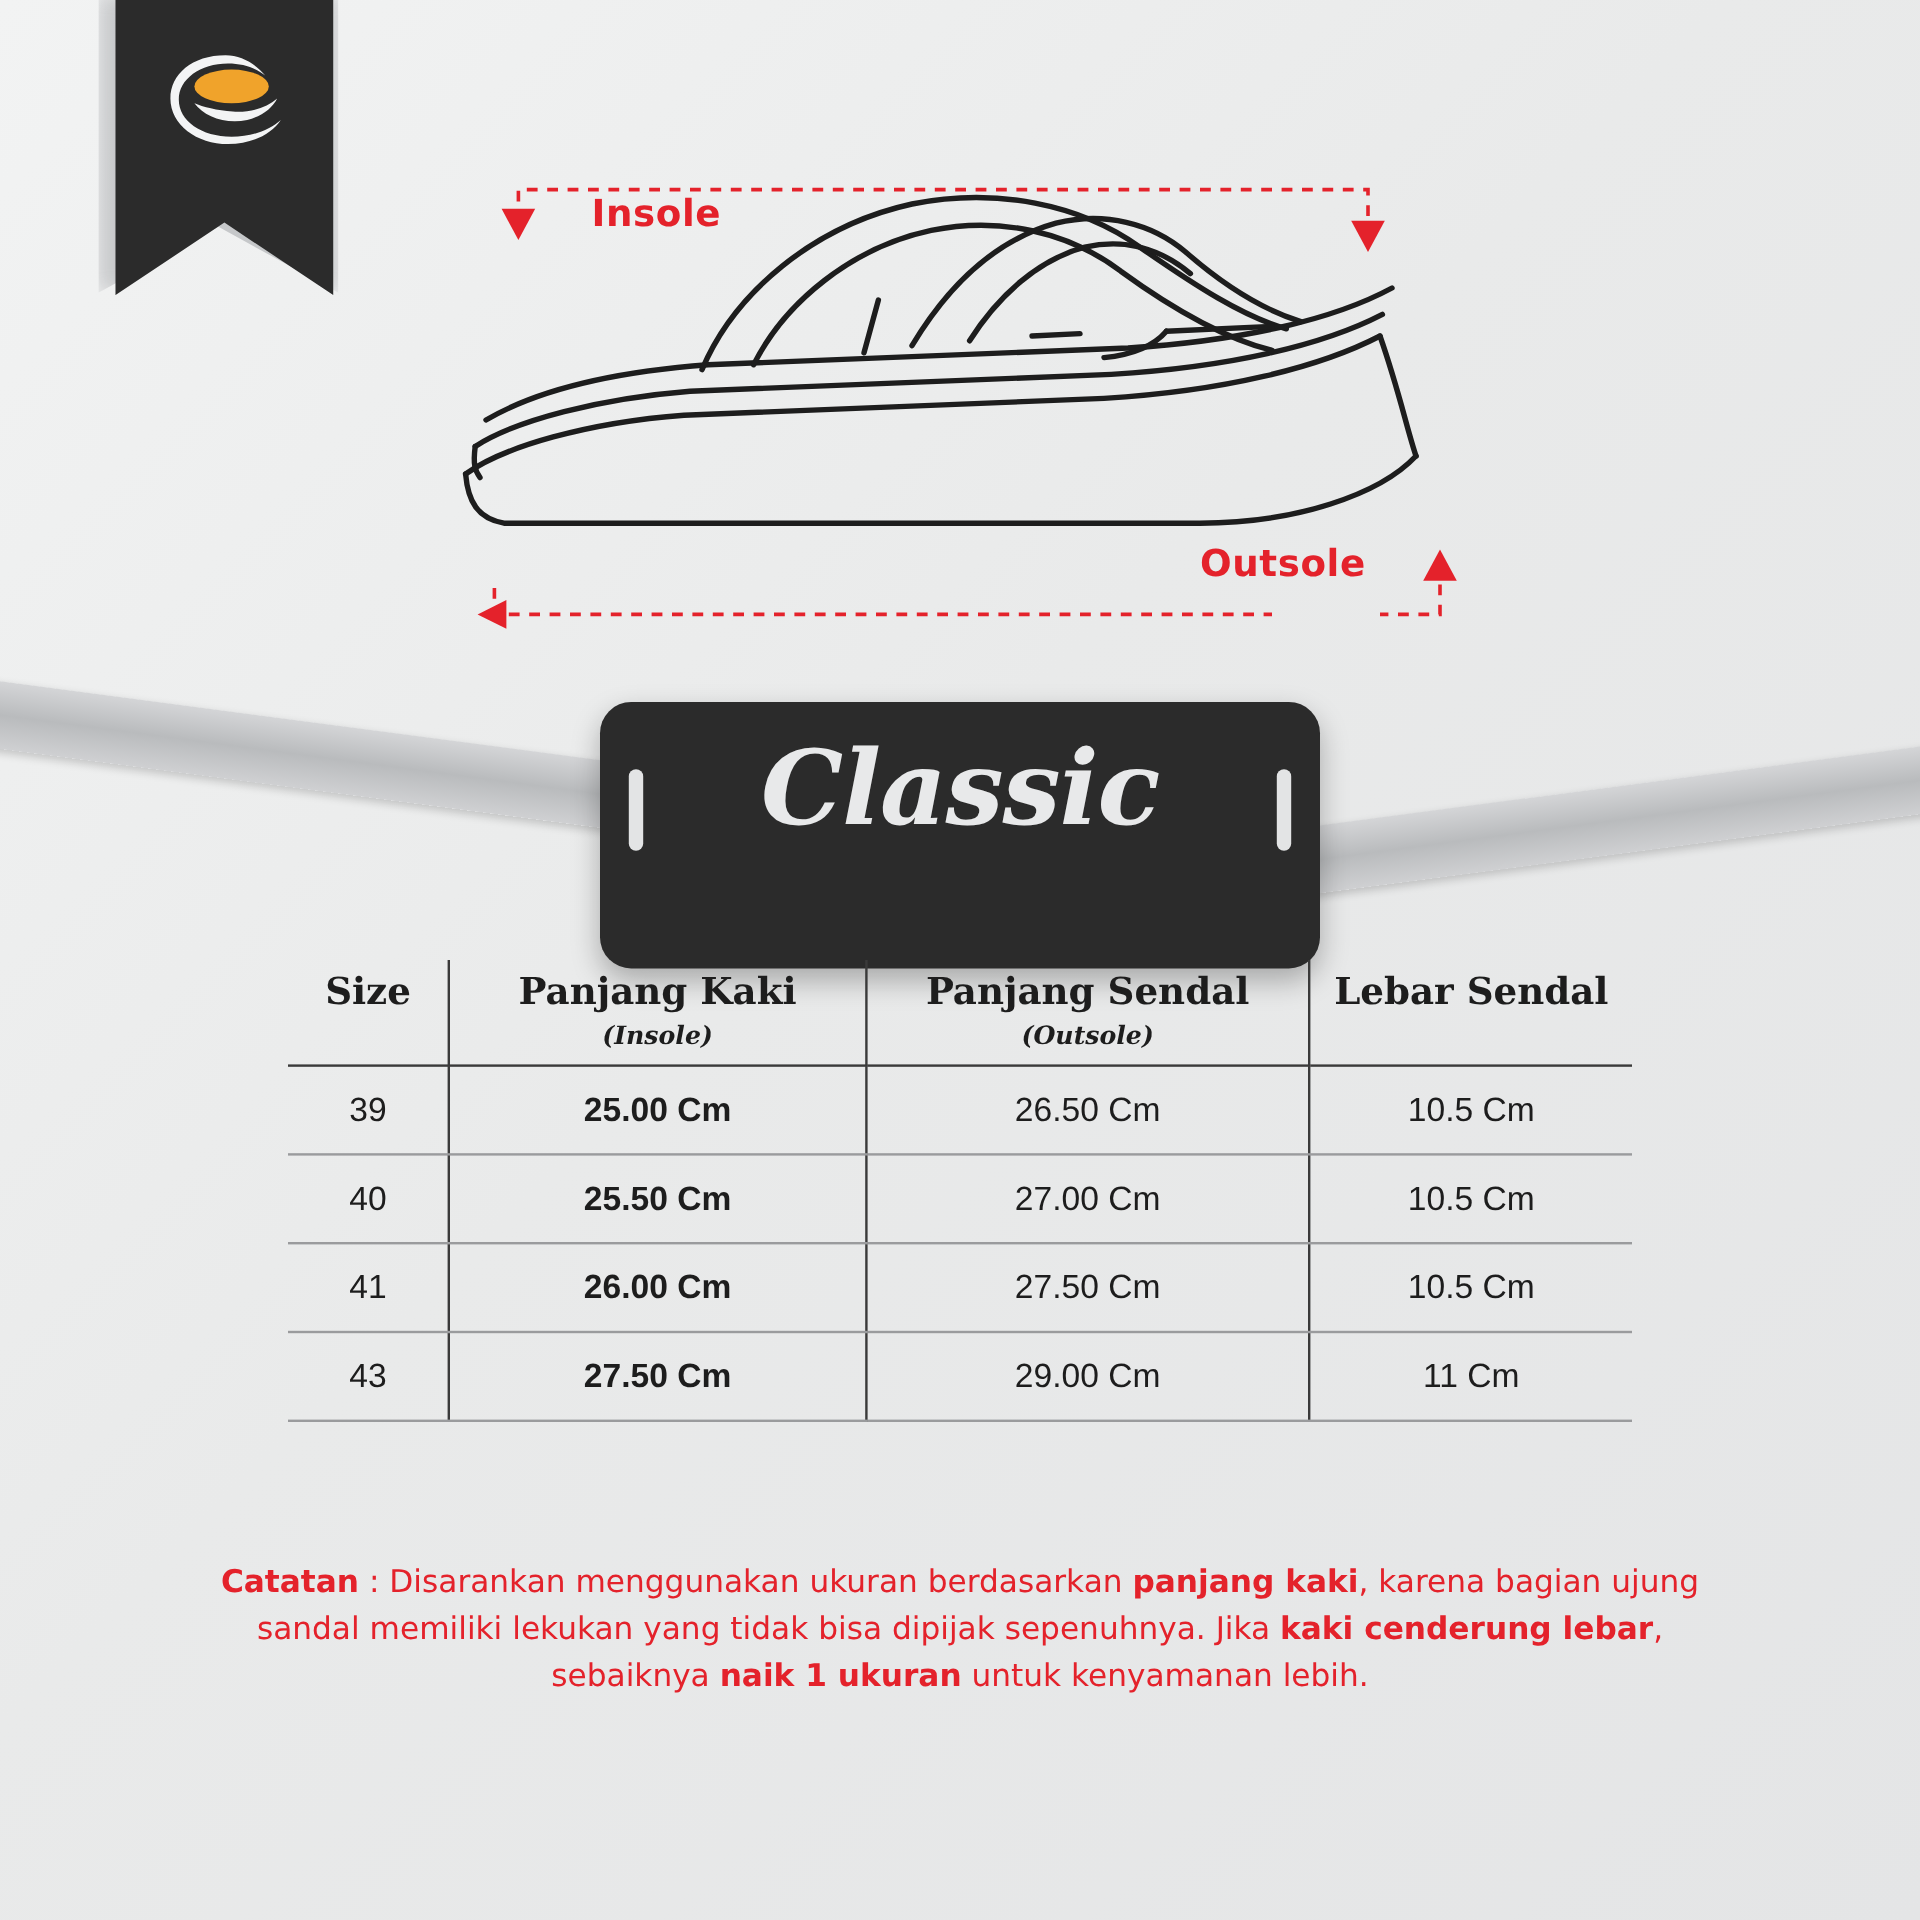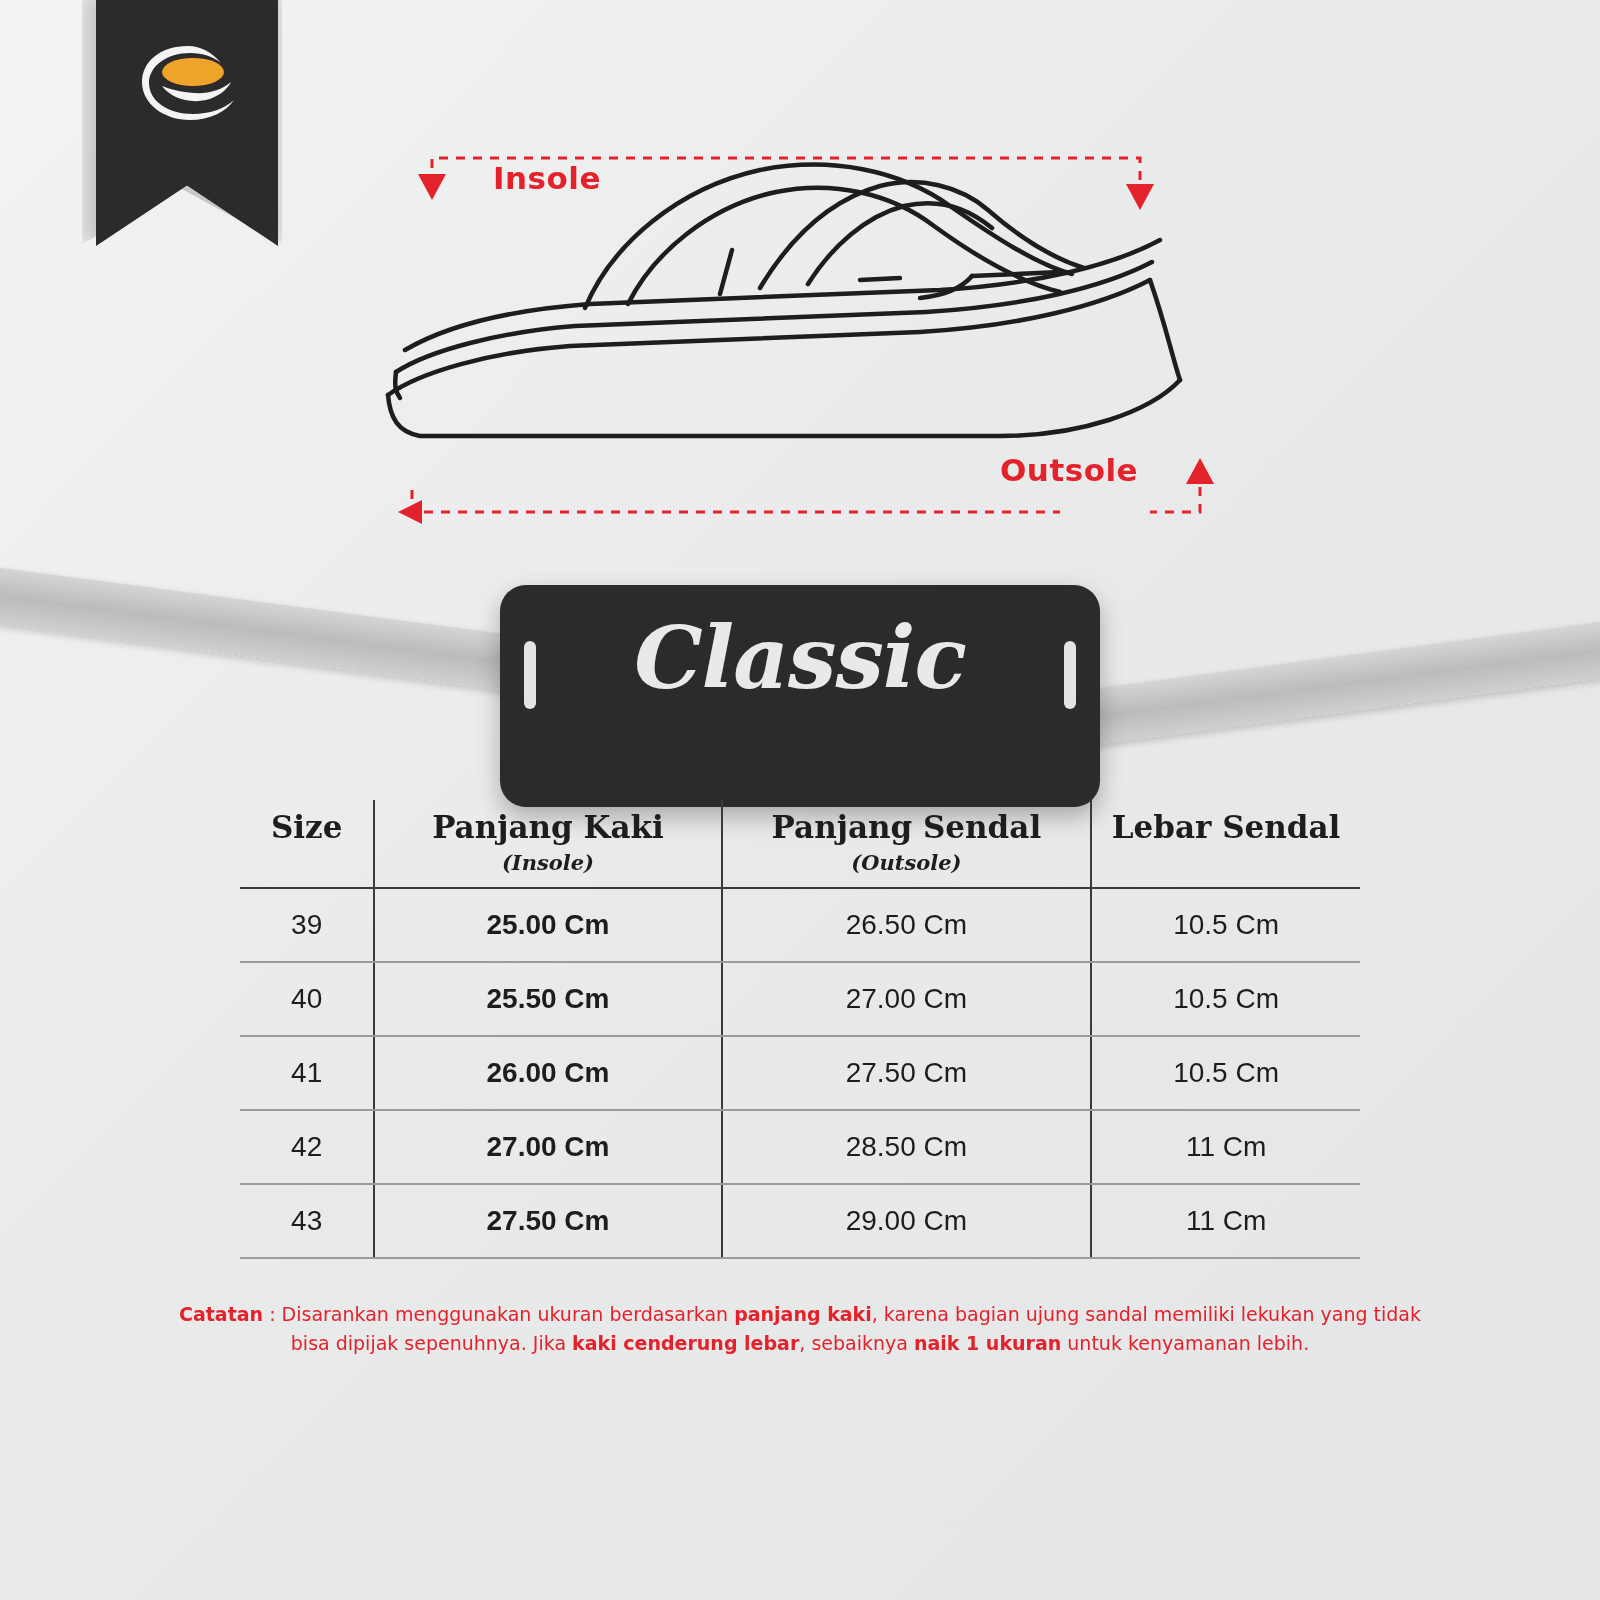--- a/index.html
+++ b/index.html
@@ -197,21 +197,21 @@
   td.bold-cell { font-weight: 700; font-size: 29px; }
 
   
   .note {
     position: absolute;
     left: 160px;
     top: 1300px;
     width: 1280px;
     text-align: center;
     color: #e4222b;
-    font-size: 19px;
+    font-size: 26px;
     line-height: 1.5;
     font-family: "DejaVu Sans", sans-serif;
   }
   .note b { font-weight: 700; }
 </style>
 </head>
 <body>
 
 <div id="canvas">
 
@@ -320,26 +320,20 @@
           <td class="vsep">27.00 Cm</td>
           <td>10.5 Cm</td>
         </tr>
         <tr>
           <td class="vsep">41</td>
           <td class="vsep bold-cell">26.00 Cm</td>
           <td class="vsep">27.50 Cm</td>
           <td>10.5 Cm</td>
         </tr>
         <tr>
-          <td class="vsep">42</td>
-          <td class="vsep bold-cell">27.00 Cm</td>
-          <td class="vsep">28.50 Cm</td>
-          <td>11 Cm</td>
-        </tr>
-        <tr>
           <td class="vsep">43</td>
           <td class="vsep bold-cell">27.50 Cm</td>
           <td class="vsep">29.00 Cm</td>
           <td>11 Cm</td>
         </tr>
       </tbody>
     </table>
   </div>
 
   <div class="note">

